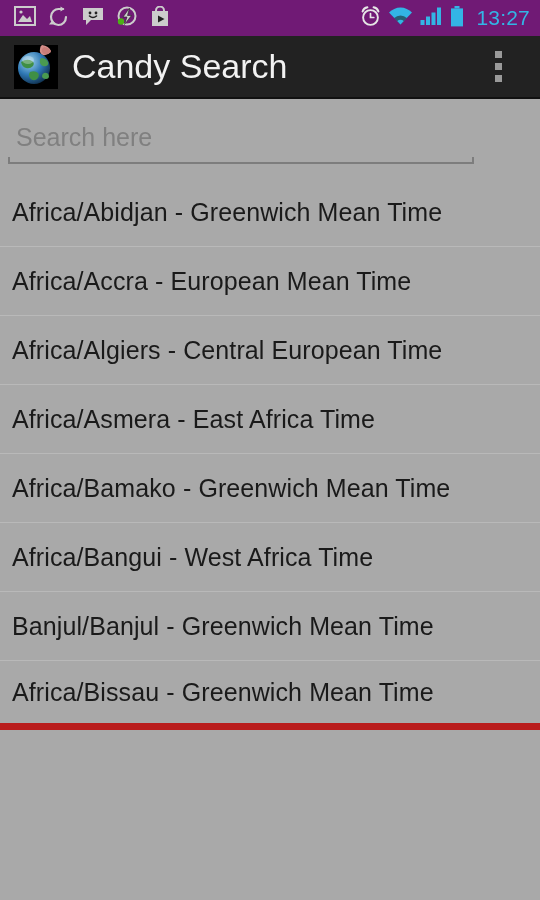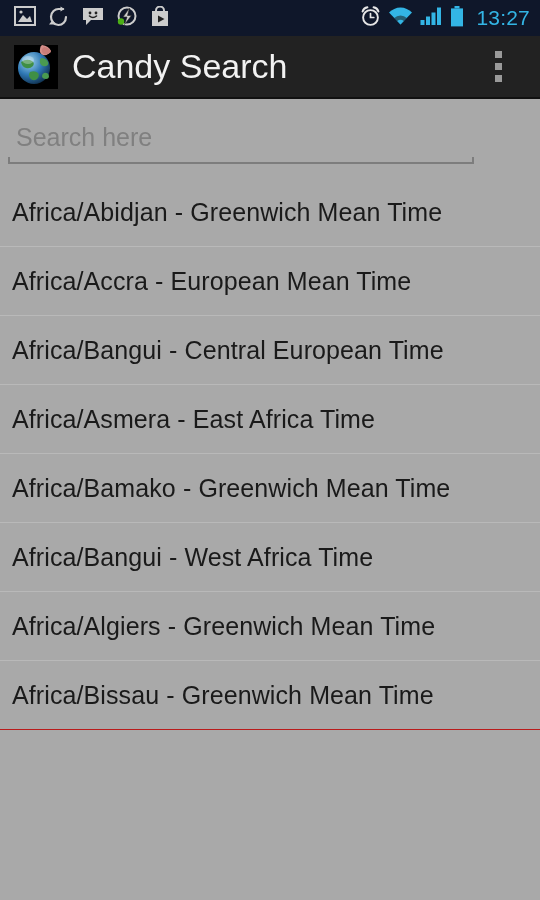--- a/index.html
+++ b/index.html
@@ -7,21 +7,21 @@
     width:540px; height:900px;
     background:#a9a9a9;
     font-family:"Liberation Sans", sans-serif;
     overflow:hidden;
   }
 
   
   .status-bar{
     position:relative;
     height:36px; width:540px;
-    background:#0f172a;
+    background:#701a75;
     display:flex; align-items:center;
     padding:0 10px 0 14px;
   }
   .status-left{ display:flex; align-items:center; gap:12px; flex:1; }
   .status-right{ display:flex; align-items:center; gap:7px; }
   .sicon{ display:block; }
   .clock{
     color:#33b5e5;
     font-size:21px;
     letter-spacing:0.2px;
@@ -110,21 +110,21 @@
     background:#a9a9a9;
     margin-top:12px;
   }
   .tz-row{
     height:69px;
     display:flex; align-items:center;
     padding-left:12px;
     border-bottom:1px solid #b9b9b9;
     background:#a9a9a9;
   }
-  .tz-row:last-child{ border-bottom:1px solid #b91c1c; }
+  .tz-row:last-child{ border-bottom:7px solid #b91c1c; }
   .tz-label{
     font-size:25px;
     color:#1a1a1a;
     white-space:nowrap;
     letter-spacing:0.1px;
   }
 </style>
 </head>
 <body>
 
@@ -256,30 +256,30 @@
 </div>
 
 <div class="tz-list">
   <div class="tz-row">
     <span class="tz-label">Africa/Abidjan - Greenwich Mean Time</span>
   </div>
   <div class="tz-row">
     <span class="tz-label">Africa/Accra - European Mean Time</span>
   </div>
   <div class="tz-row">
-    <span class="tz-label">Africa/Bangui - Central European Time</span>
+    <span class="tz-label">Africa/Algiers - Central European Time</span>
   </div>
   <div class="tz-row">
     <span class="tz-label">Africa/Asmera - East Africa Time</span>
   </div>
   <div class="tz-row">
     <span class="tz-label">Africa/Bamako - Greenwich Mean Time</span>
   </div>
   <div class="tz-row">
     <span class="tz-label">Africa/Bangui - West Africa Time</span>
   </div>
   <div class="tz-row">
-    <span class="tz-label">Africa/Algiers - Greenwich Mean Time</span>
+    <span class="tz-label">Banjul/Banjul - Greenwich Mean Time</span>
   </div>
   <div class="tz-row">
     <span class="tz-label">Africa/Bissau - Greenwich Mean Time</span>
   </div>
 </div>
 
 </body></html>

